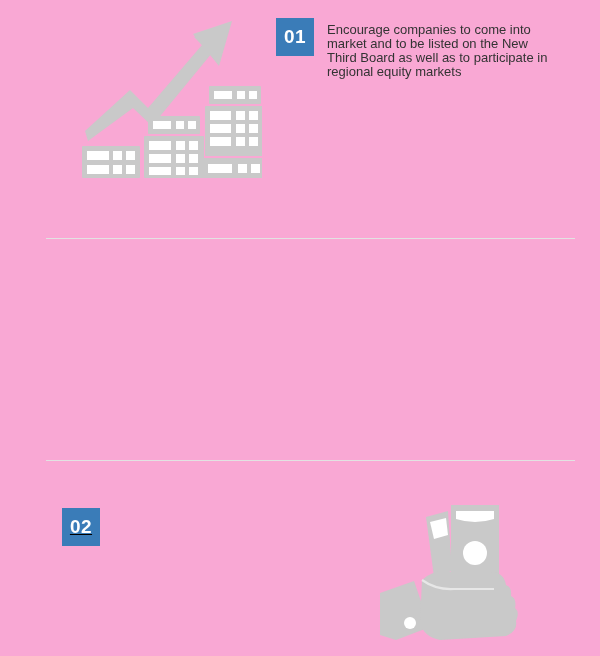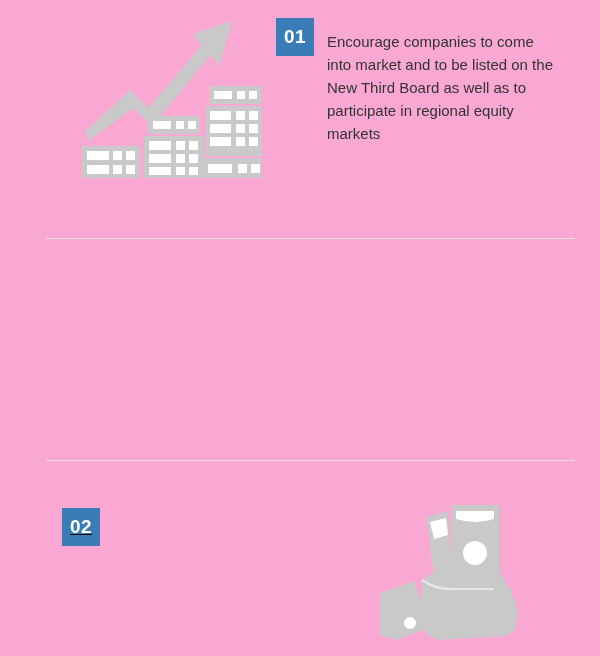--- a/index.html
+++ b/index.html
@@ -70,23 +70,23 @@
     font-weight: bold;
     line-height: 38px;
     text-align: center;
     letter-spacing: 0.5px;
     font-family: "Liberation Sans", sans-serif;
     user-select: none;
   }
 
   .desc {
     margin-left: 13px;
-    margin-top: 12px;
-    font-size: 15px;
-    line-height: 23px;
+    margin-top: 5px;
+    font-size: 13px;
+    line-height: 14px;
     color: #333333;
     font-family: "Liberation Sans", sans-serif;
     max-width: 232px;
   }
 
   
   .icon-1 { left: 72px;  top: 8px;   width: 190px; height: 180px; }
   .text-1 { left: 276px; top: 18px;  width: 300px; }
 
   .text-2 { left: 62px;  top: 268px; width: 260px; text-decoration: underline; }

